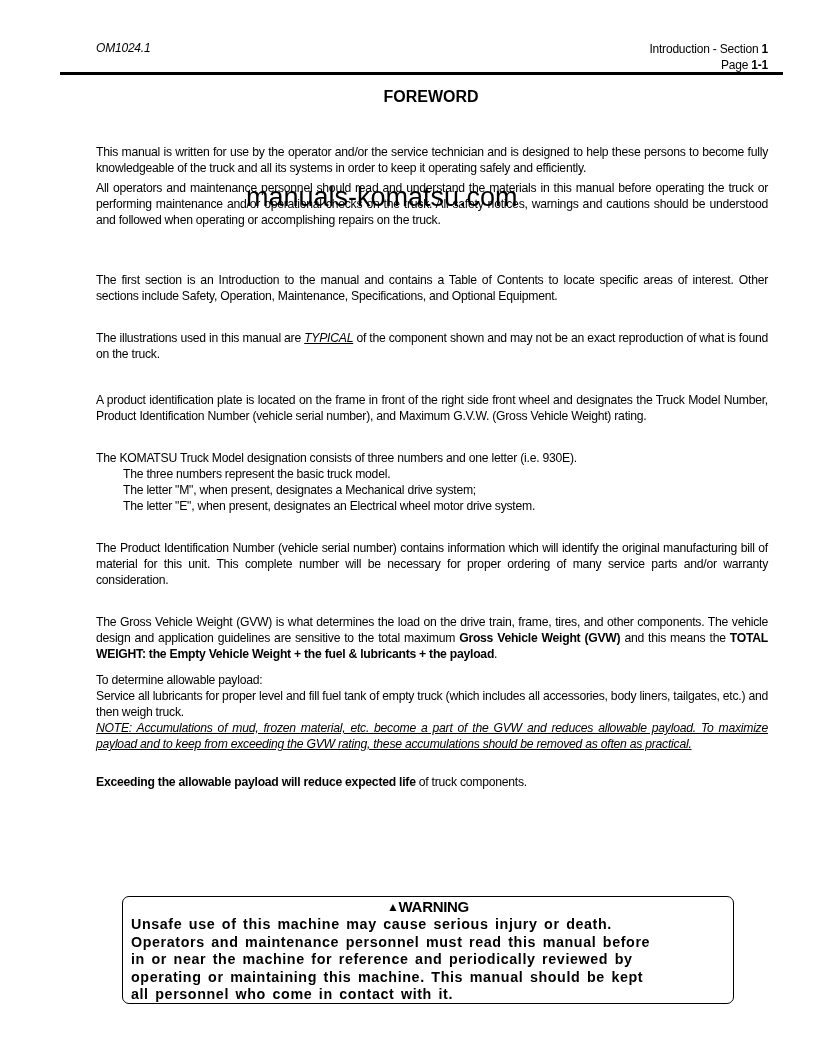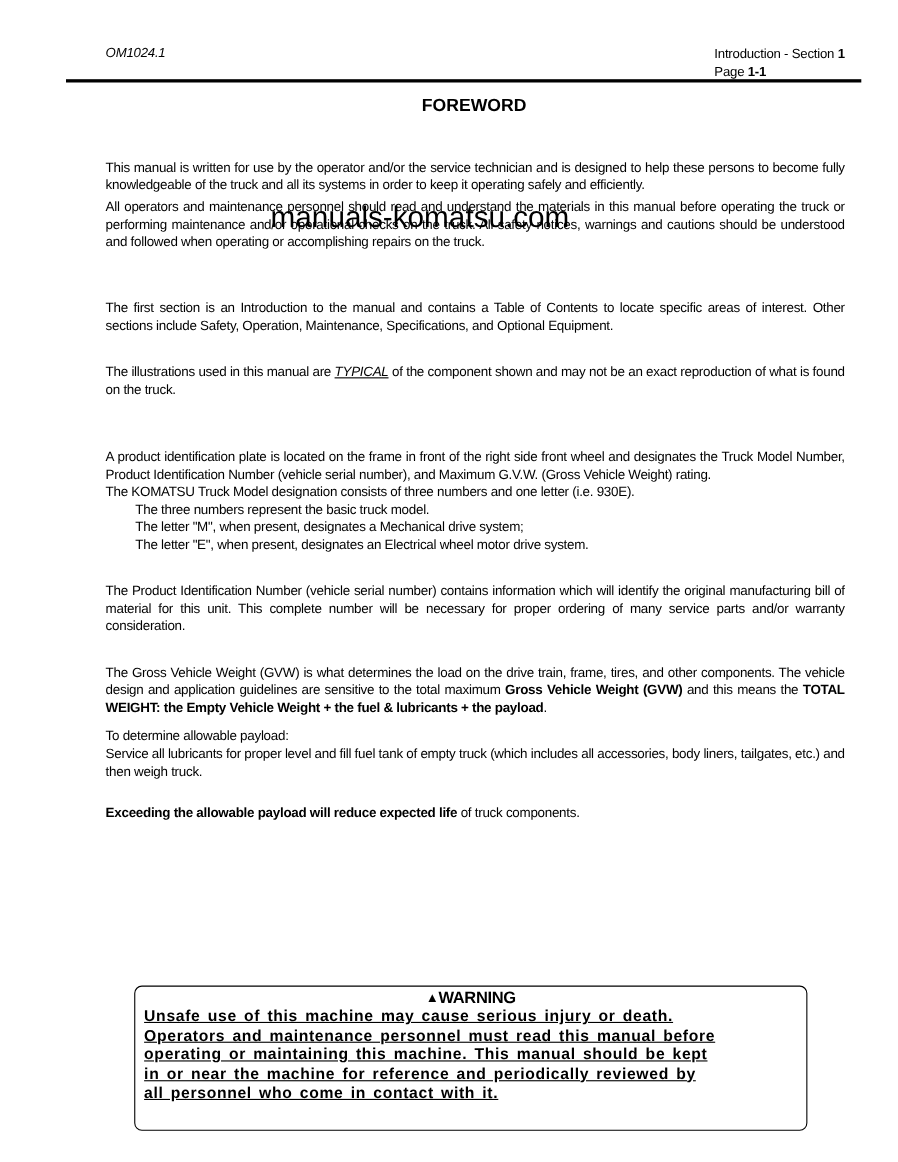--- a/index.html
+++ b/index.html
@@ -4,21 +4,21 @@
 <style>
   html, body { margin: 0; padding: 0; background: #ffffff; }
   body {
     width: 816px; height: 1056px; position: relative; overflow: hidden;
     font-family: "Liberation Sans", sans-serif; color: #000;
   }
   .hdr-left {
     position: absolute; left: 96px; top: 41px; font-size: 12px; letter-spacing: -0.2px; font-style: italic;
   }
   .hdr-right {
-    position: absolute; right: 48px; top: 41px; font-size: 12px; 
+    position: absolute; right: 48px; top: 41px; font-size: 12px; text-align: right;
     line-height: 16px; letter-spacing: -0.2px;
   }
   .hdr-right b { font-weight: bold; }
   .rule {
     position: absolute; left: 60px; top: 72px; width: 723px; height: 3px; background: #000;
   }
   .title {
     position: absolute; left: 0; width: 862px; top: 88px; text-align: center;
     font-size: 16px; font-weight: bold; letter-spacing: 0px;
   }
@@ -29,70 +29,71 @@
   .content p { margin: 0; }
   .justify { text-align: justify; text-align-last: left; }
   .indent { padding-left: 27px; }
   .b { font-weight: bold; }
   .i { font-style: italic; text-decoration: underline; }
   .watermark {
     position: absolute; left: 246px; top: 182px; font-size: 27px; color: #000;
     letter-spacing: 0px; white-space: nowrap;
   }
   .warn-box {
-    position: absolute; left: 122px; top: 896px; width: 612px; height: 132px;
+    position: absolute; left: 122px; top: 896px; width: 612px; height: 108px;
     border: 1.5px solid #000; border-radius: 7px; box-sizing: border-box;
   }
   .warn-title {
     position: absolute; left: 0; width: 100%; top: 2px; text-align: center;
     font-size: 15px; font-weight: bold; line-height: 16px; letter-spacing: -0.3px;
   }
   .warn-title .tri { font-size: 12px; vertical-align: 1px; }
   .warn-body {
     position: absolute; left: 8px; right: 4px; top: 19px;
     font-size: 14.3px; font-weight: bold; line-height: 17.5px; letter-spacing: 0.6px;
     text-align: justify; text-align-last: left; word-spacing: 2px;
   }
-  .warn-body div { white-space: nowrap; text-decoration: underline; }
+  .warn-body div { white-space: nowrap; }
 </style>
 </head>
 <body>
 
 <div>
   <div class="hdr-left">OM1024.1</div>
   <div class="hdr-right">
     <div><span>Introduction - Section </span><b>1</b></div>
     <div><span>Page </span><b>1-1</b></div>
   </div>
   <div class="rule"></div>
 </div>
 
 <div class="title">FOREWORD</div>
 
 <div class="content">
   <p class="justify">This manual is written for use by the operator and/or the service technician and is designed to help these persons to become fully knowledgeable of the truck and all its systems in order to keep it operating safely and efficiently.</p>
   <p class="justify" style="margin-top:4px">All operators and maintenance personnel should read and understand the materials in this manual before operating the truck or performing maintenance and/or operational checks on the truck. All safety notices, warnings and cautions should be understood and followed when operating or accomplishing repairs on the truck.</p>
   <p class="justify" style="margin-top:44px">The first section is an Introduction to the manual and contains a Table of Contents to locate specific areas of interest. Other sections include Safety, Operation, Maintenance, Specifications, and Optional Equipment.</p>
   <p class="justify" style="margin-top:26px"><span>The illustrations used in this manual are </span><span class="i">TYPICAL</span><span> of the component shown and may not be an exact reproduction of what is found on the truck.</span></p>
-  <p class="justify" style="margin-top:45px">A product identification plate is located on the frame in front of the right side front wheel and designates the Truck Model Number, Product Identification Number (vehicle serial number), and Maximum G.V.W. (Gross Vehicle Weight) rating.</p>
-  <p style="">The KOMATSU Truck Model designation consists of three numbers and one letter (i.e. 930E).</p>
+  <p class="justify" style="margin-top:30px">A product identification plate is located on the frame in front of the right side front wheel and designates the Truck Model Number, Product Identification Number (vehicle serial number), and Maximum G.V.W. (Gross Vehicle Weight) rating.</p>
+  <p style="margin-top:26px">The KOMATSU Truck Model designation consists of three numbers and one letter (i.e. 930E).</p>
   <p class="indent">The three numbers represent the basic truck model.</p>
   <p class="indent">The letter "M", when present, designates a Mechanical drive system;</p>
   <p class="indent">The letter "E", when present, designates an Electrical wheel motor drive system.</p>
   <p class="justify" style="margin-top:26px">The Product Identification Number (vehicle serial number) contains information which will identify the original manufacturing bill of material for this unit. This complete number will be necessary for proper ordering of many service parts and/or warranty consideration.</p>
   <p class="justify" style="margin-top:26px"><span>The Gross Vehicle Weight (GVW) is what determines the load on the drive train, frame, tires, and other components. The vehicle design and application guidelines are sensitive to the total maximum </span><span class="b">Gross Vehicle Weight (GVW)</span><span> and this means the </span><span class="b">TOTAL WEIGHT: the Empty Vehicle Weight +  the fuel &amp; lubricants +  the payload</span><span>.</span></p>
   <p style="margin-top:10px">To determine allowable payload:</p>
   <p class="justify">Service all lubricants for proper level and fill fuel tank of empty truck (which includes all accessories, body liners, tailgates, etc.) and then weigh truck.</p>
+  <p class="justify i">NOTE: Accumulations of mud, frozen material, etc. become a part of the GVW and reduces allowable payload. To maximize payload and to keep from exceeding the GVW rating, these accumulations should be removed as often as practical.</p>
   <p style="margin-top:22px"><span class="b">Exceeding the allowable payload will reduce expected life</span><span> of truck components.</span></p>
 </div>
 
 <div class="watermark">manuals-komatsu.com</div>
 
 <div class="warn-box">
   <div class="warn-title"><span class="tri">▲</span><span>WARNING</span></div>
   <div class="warn-body">
     <div>Unsafe use of this machine may cause serious injury or death.</div>
     <div>Operators and maintenance personnel must read this manual before</div>
+    <div>in or near the machine for reference and periodically reviewed by</div>
     <div>operating or maintaining this machine. This manual should be kept</div>
-    <div>in or near the machine for reference and periodically reviewed by</div>
     <div>all personnel who come in contact with it.</div>
   </div>
 </div>
 
 </body></html>

